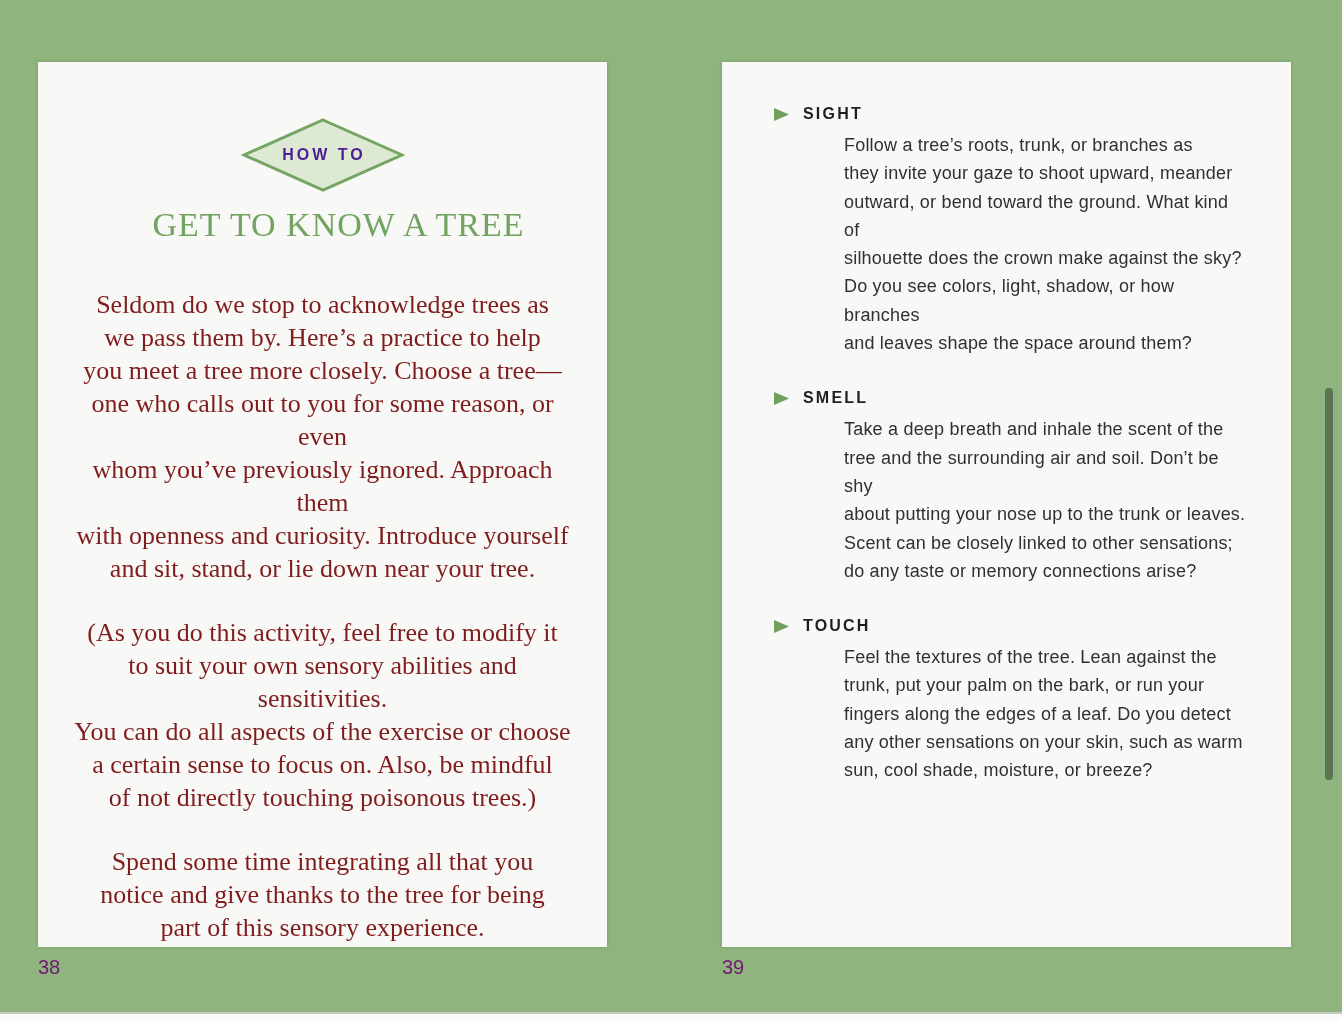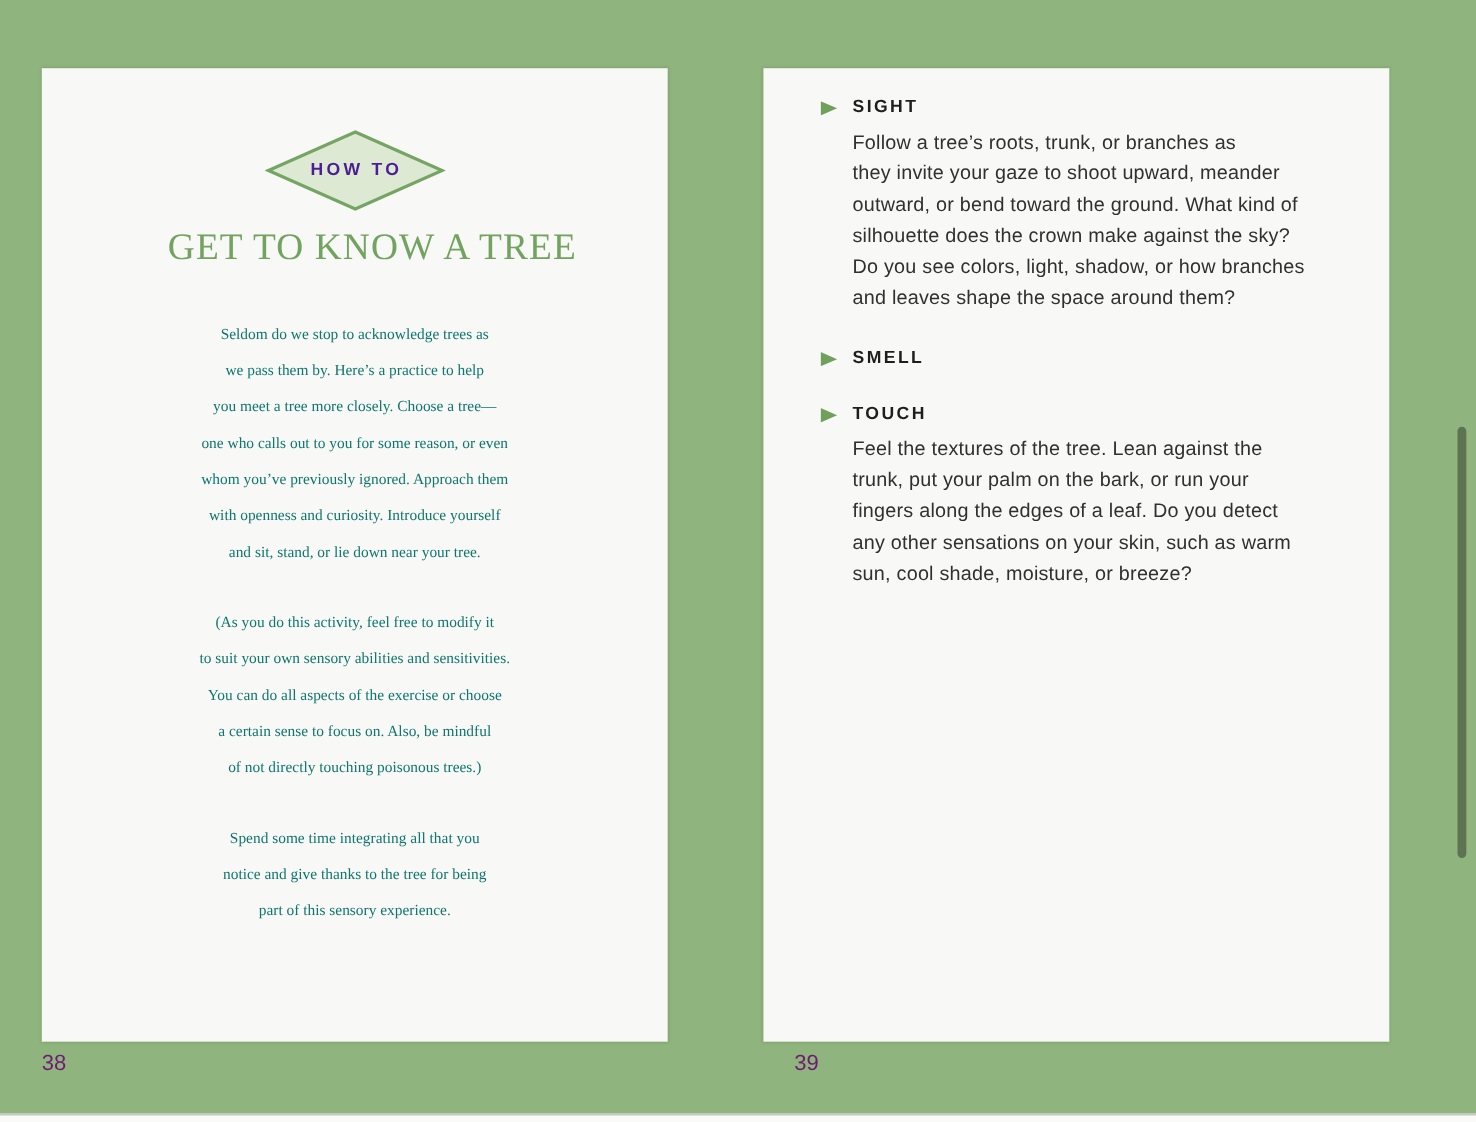--- a/index.html
+++ b/index.html
@@ -15,21 +15,21 @@
   }
   .book-page {
     position: absolute;
     top: 62px;
     width: 569px; height: 885px;
     background: #F8F8F6;
     box-shadow: 0 0 3px rgba(60, 80, 45, 0.25);
     box-sizing: border-box;
   }
   .page-left  { left: 38px; }
-  .page-right { left: 694px; padding: 26px 44px 0 0; }
+  .page-right { left: 722px; padding: 42px 44px 0 0; }
 
   
   .badge-wrap {
     margin: 56px auto 0 auto;
     position: relative;
     width: 164px; height: 74px;
   }
   .badge-wrap svg { display: block; }
   .badge-label {
     position: absolute;
@@ -51,23 +51,23 @@
     letter-spacing: 1px;
     color: #73A361;
     padding-left: 32px;
   }
   .left-body {
     margin-top: 44px;
     padding: 0 26px;
   }
   .body-paragraph {
     font-family: "Liberation Serif", serif;
-    font-size: 14px;
+    font-size: 26px;
     line-height: 33px;
-    color: #0f766e;
+    color: #7f1d1d;
     text-align: center;
     white-space: pre-line;
     margin: 0 0 31px 0;
   }
 
   
   .sense-section {
     position: relative;
     padding-left: 81px;
     margin-bottom: 31px;
@@ -85,20 +85,21 @@
     line-height: 20px;
     margin-bottom: 7px;
   }
   .section-body {
     font-family: "Liberation Sans", sans-serif;
     font-size: 18px;
     line-height: 28.3px;
     letter-spacing: 0.2px;
     color: #303030;
     white-space: pre-line;
+    margin-left: 41px;
   }
 
   
   .page-number {
     position: absolute;
     top: 956px;
     width: 569px;
     text-align: left;
     font-size: 20px;
     color: #701a75;
@@ -169,20 +170,25 @@
 Do you see colors, light, shadow, or how branches
 and leaves shape the space around them?</div>
     </div>
 
 
     <div class="sense-section">
       <svg class="bullet-icon" viewBox="0 0 15 13">
         <polygon points="0,0 15,6.5 0,13" fill="#6FA05C"></polygon>
       </svg>
       <div class="section-heading">SMELL</div>
+      <div class="section-body">Take a deep breath and inhale the scent of the
+tree and the surrounding air and soil. Don’t be shy
+about putting your nose up to the trunk or leaves.
+Scent can be closely linked to other sensations;
+do any taste or memory connections arise?</div>
     </div>
 
     <div class="sense-section">
       <svg class="bullet-icon" viewBox="0 0 15 13">
         <polygon points="0,0 15,6.5 0,13" fill="#6FA05C"></polygon>
       </svg>
       <div class="section-heading">TOUCH</div>
       <div class="section-body">Feel the textures of the tree. Lean against the
 trunk, put your palm on the bark, or run your
 fingers along the edges of a leaf. Do you detect

